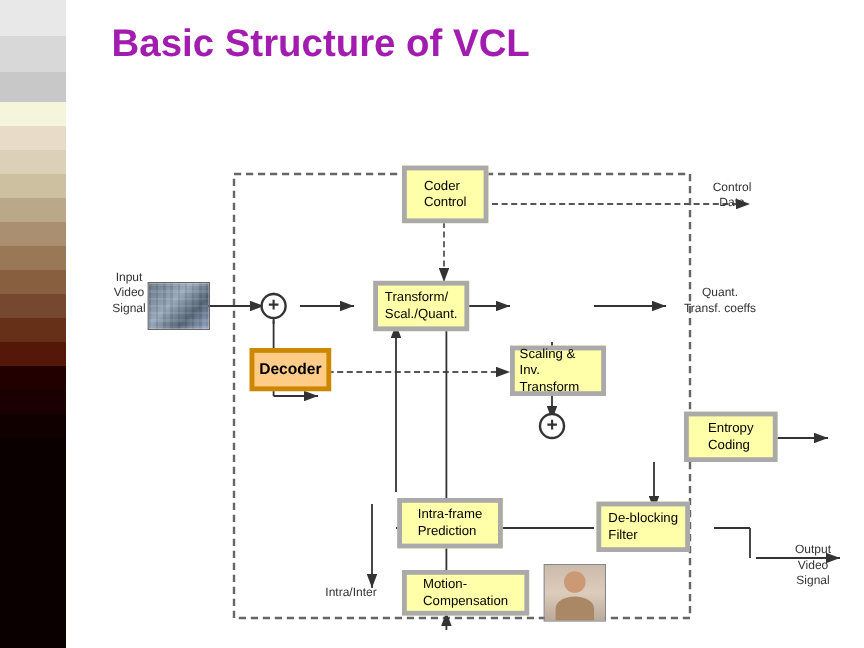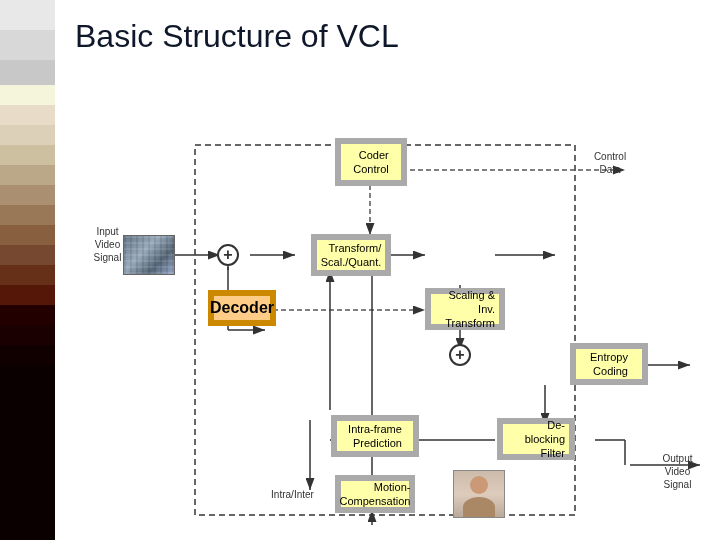--- a/index.html
+++ b/index.html
@@ -30,43 +30,44 @@
       position: absolute;
       left: 55px;
       top: 0;
       width: 665px;
       height: 540px;
       background: #fff;
     }
 
     .page-title {
       font-size: 32px;
-      font-weight: normal;
-      color: #0f172a;
+      font-weight: bold;
+      color: #a21caf;
       padding: 18px 20px 10px 20px;
+      margin-left: 18px;
     }
 
     
     .diagram {
       position: relative;
       width: 650px;
       height: 455px;
       left: 10px;
       top: 5px;
     }
 
     
     .box {
       position: absolute;
-      border: 6px solid #8b5cf6;
+      border: 4px solid #8b5cf6;
       background: #fff;
       display: flex;
       align-items: center;
       justify-content: center;
-      text-align: right;
+      text-align: left;
       font-size: 11px;
       line-height: 1.3;
       padding: 4px;
     }
 
     .box.yellow {
       background: #ffffaa;
       border-color: #aaa;
     }
     .box.orange {
@@ -258,22 +259,23 @@
     <div class="box yellow" style="left:270px;top:68px;width:72px;height:48px;">
       <span>Coder<br>Control</span>
     </div>
 
     <div class="label-text" style="left:500px;top:80px;width:90px;">Control<br>Data</div>
 
     <div class="box yellow" style="left:230px;top:164px;width:80px;height:42px;margin-left:16px;">
       <span>Transform/<br>Scal./Quant.</span>
     </div>
 
-
-    <div class="box orange" style="left:143px;top:220px;width:68px;height:36px;font-weight:bold;font-size:16px;">
+    <div class="label-text" style="left:490px;top:168px;width:90px;">Quant.<br>Transf. coeffs</div>
+
+    <div class="box orange" style="left:143px;top:220px;width:68px;height:36px;font-weight:bold;font-size:13px;">
       <span>Decoder</span>
     </div>
 
     <div class="box yellow" style="left:360px;top:218px;width:80px;height:42px;">
       <span>Scaling &amp; Inv.<br>Transform</span>
     </div>
 
     <div class="plus-circle" style="left:384px;top:274px;">+</div>
 
     <div class="box yellow" style="left:505px;top:273px;width:78px;height:42px;">
@@ -284,21 +286,21 @@
       <span>De-blocking<br>Filter</span>
     </div>
 
 
     <div class="box yellow" style="left:218px;top:345px;width:88px;height:42px;margin-left:48px;">
       <span>Intra-frame<br>Prediction</span>
     </div>
 
     <div class="label-text" style="left:195px;top:418px;width:65px;">Intra/Inter</div>
 
-    <div class="box yellow" style="left:270px;top:405px;width:80px;height:38px;">
+    <div class="box yellow" style="left:270px;top:405px;width:106px;height:38px;">
       <span>Motion-<br>Compensation</span>
     </div>
 
     <div class="person-thumb" style="left:388px;top:400px;"></div>
 
     <div class="label-text" style="left:575px;top:382px;width:75px;">Output<br>Video<br>Signal</div>
 
   </div>
 </div>
 

